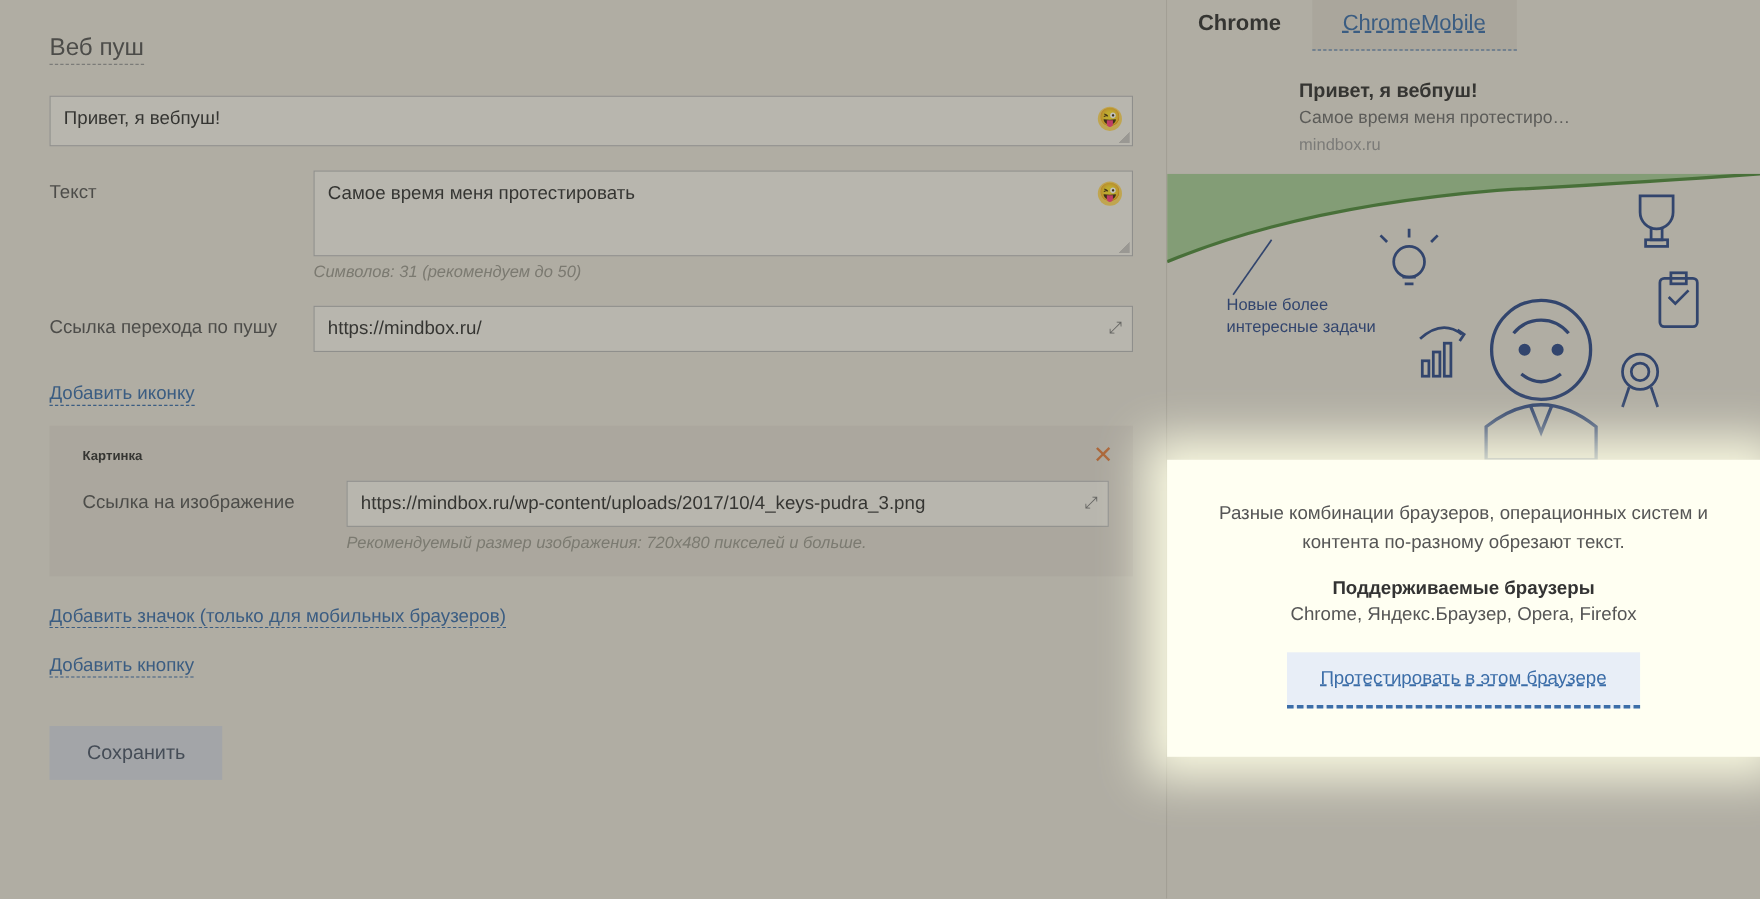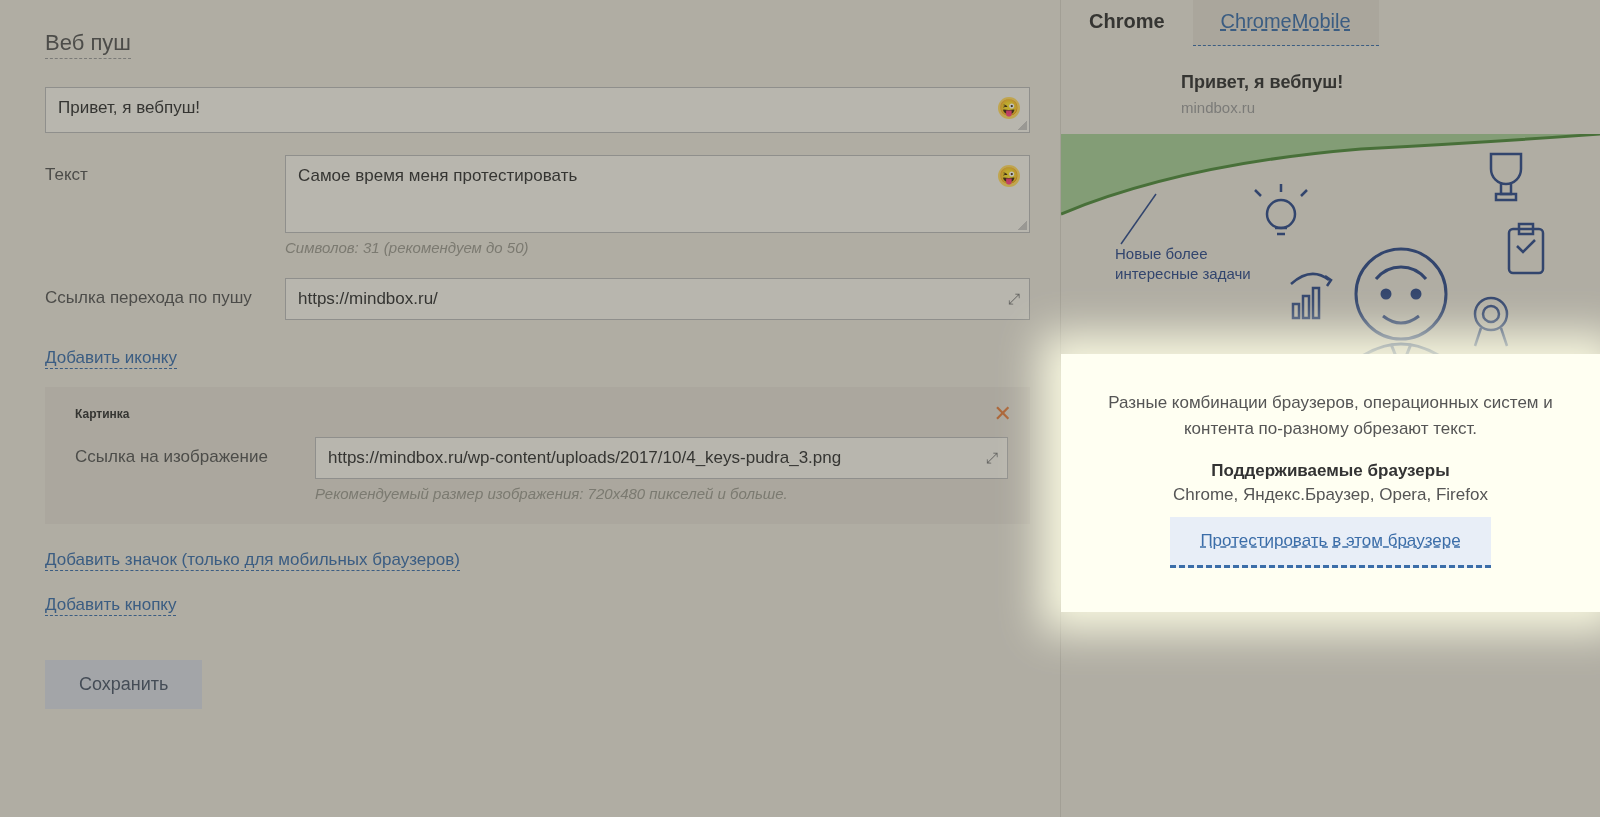--- a/index.html
+++ b/index.html
@@ -55,29 +55,29 @@
   .tabs { display:flex; }
   .tab { padding: 10px 28px 12px; font-size:20px; color:#3b6da8; border-bottom:1px dashed #3b6da8; cursor:pointer; }
   .tab.active { font-weight:bold; color:#333; border-bottom:none; background:#e8e3d9;text-align:right; }
   .tab.inactive { background:#dfd9cf; }
 
   .notif { padding: 26px 10px 0 120px; }
   .notif-title { font-weight:bold; font-size:18px; color:#333; }
   .notif-body { color:#6b6b6b; font-size:16px; margin-top:6px; }
   .notif-domain { color:#9a9a9a; font-size:15px; margin-top:6px; }
 
-  .illus { position:relative; height:220px; margin-top: 18px; overflow:hidden; }
+  .illus { position:relative; height:260px; margin-top: 18px; overflow:hidden; }
   .illus svg { position:absolute; inset:0; }
   .illus .caption { position:absolute; left:54px; top:110px; font-size:15px; color:#2e4a8a; line-height:1.3; }
 
   .info-box { background:#fffff2; box-shadow: 0 0 40px 20px rgba(255,255,230,0.9); padding: 36px 40px 44px; text-align:center; margin: 0 0 0 0; }
   .info-text { color:#555; font-size:17px; line-height:1.5; }
   .info-strong { font-weight:bold; margin-top:20px; display:block; color:#333; }
   .info-sub { color:#555; margin-top:4px; }
-  .test-btn { display:inline-block; margin-top:12px; background:#e8eef7; color:#3b6da8; padding:14px 30px; font-size:17px; border-bottom-style:dashed; text-decoration: underline dashed; cursor:pointer; }
+  .test-btn { display:inline-block; margin-top:24px; background:#e8eef7; color:#3b6da8; padding:14px 30px; font-size:17px; border-bottom-style:dashed; text-decoration: underline dashed; cursor:pointer; }
   
   .overlay { position:fixed; inset:0; background:rgba(60,58,50,0.32); z-index:5; }
   .info-box { position:relative; z-index:10; }
 </style>
 </head>
 <body>
 
 <div class="overlay"></div>
 
 <div class="form-col">
@@ -137,20 +137,21 @@
 </div>
 
 <div class="preview-col">
   <div class="tabs">
     <div class="tab active">Chrome</div>
     <div class="tab inactive" style="text-decoration:underline dashed;">ChromeMobile</div>
   </div>
 
   <div class="notif">
     <div class="notif-title">Привет, я вебпуш!</div>
+    <div class="notif-body">Самое время меня протестиро…</div>
     <div class="notif-domain">mindbox.ru</div>
   </div>
 
   <div class="illus">
     <svg viewBox="0 0 540 260" width="540" height="260">
       <path d="M0,80 Q120,30 300,15 Q430,8 540,0 L540,-20 L0,-20 Z" fill="#9ec98f" opacity="0.9"></path>
       <path d="M0,80 Q120,30 300,15 Q430,8 540,0" fill="none" stroke="#4f8a3d" stroke-width="3"></path>
       <line x1="95" y1="60" x2="60" y2="110" stroke="#2e4a8a" stroke-width="1.5"></line>
 
       <g stroke="#2e4a8a" stroke-width="3" fill="none">

